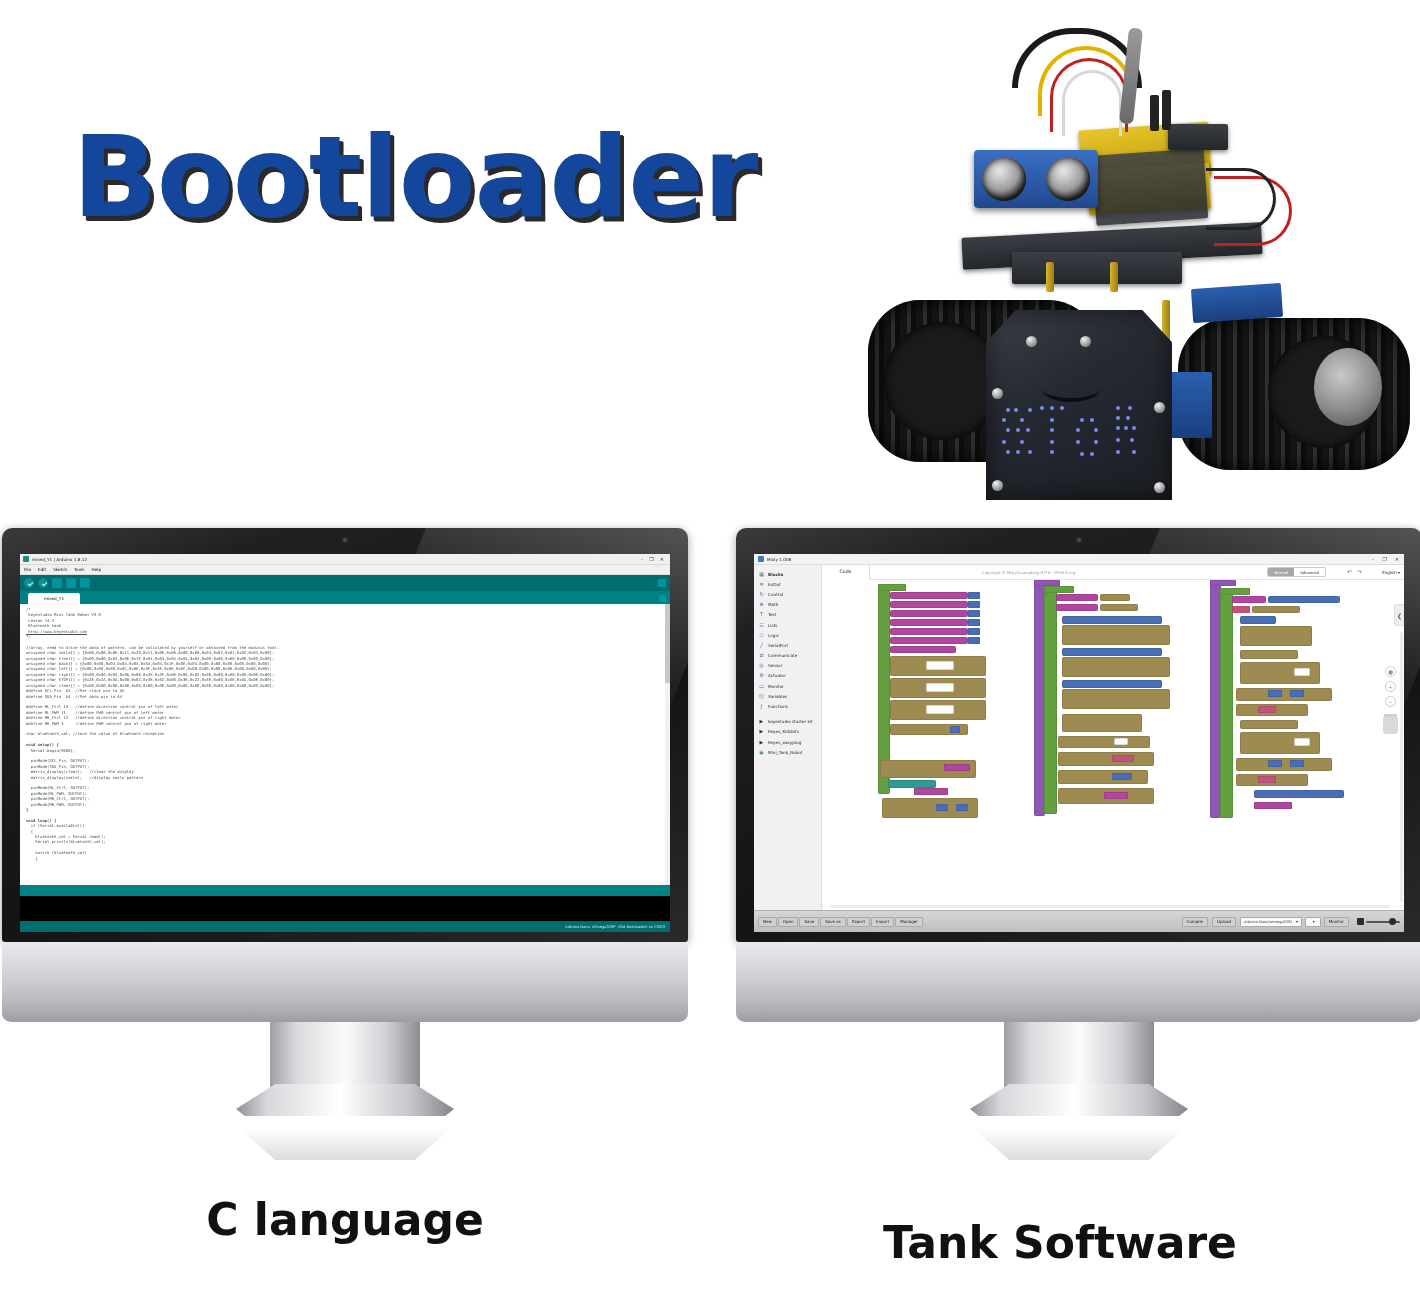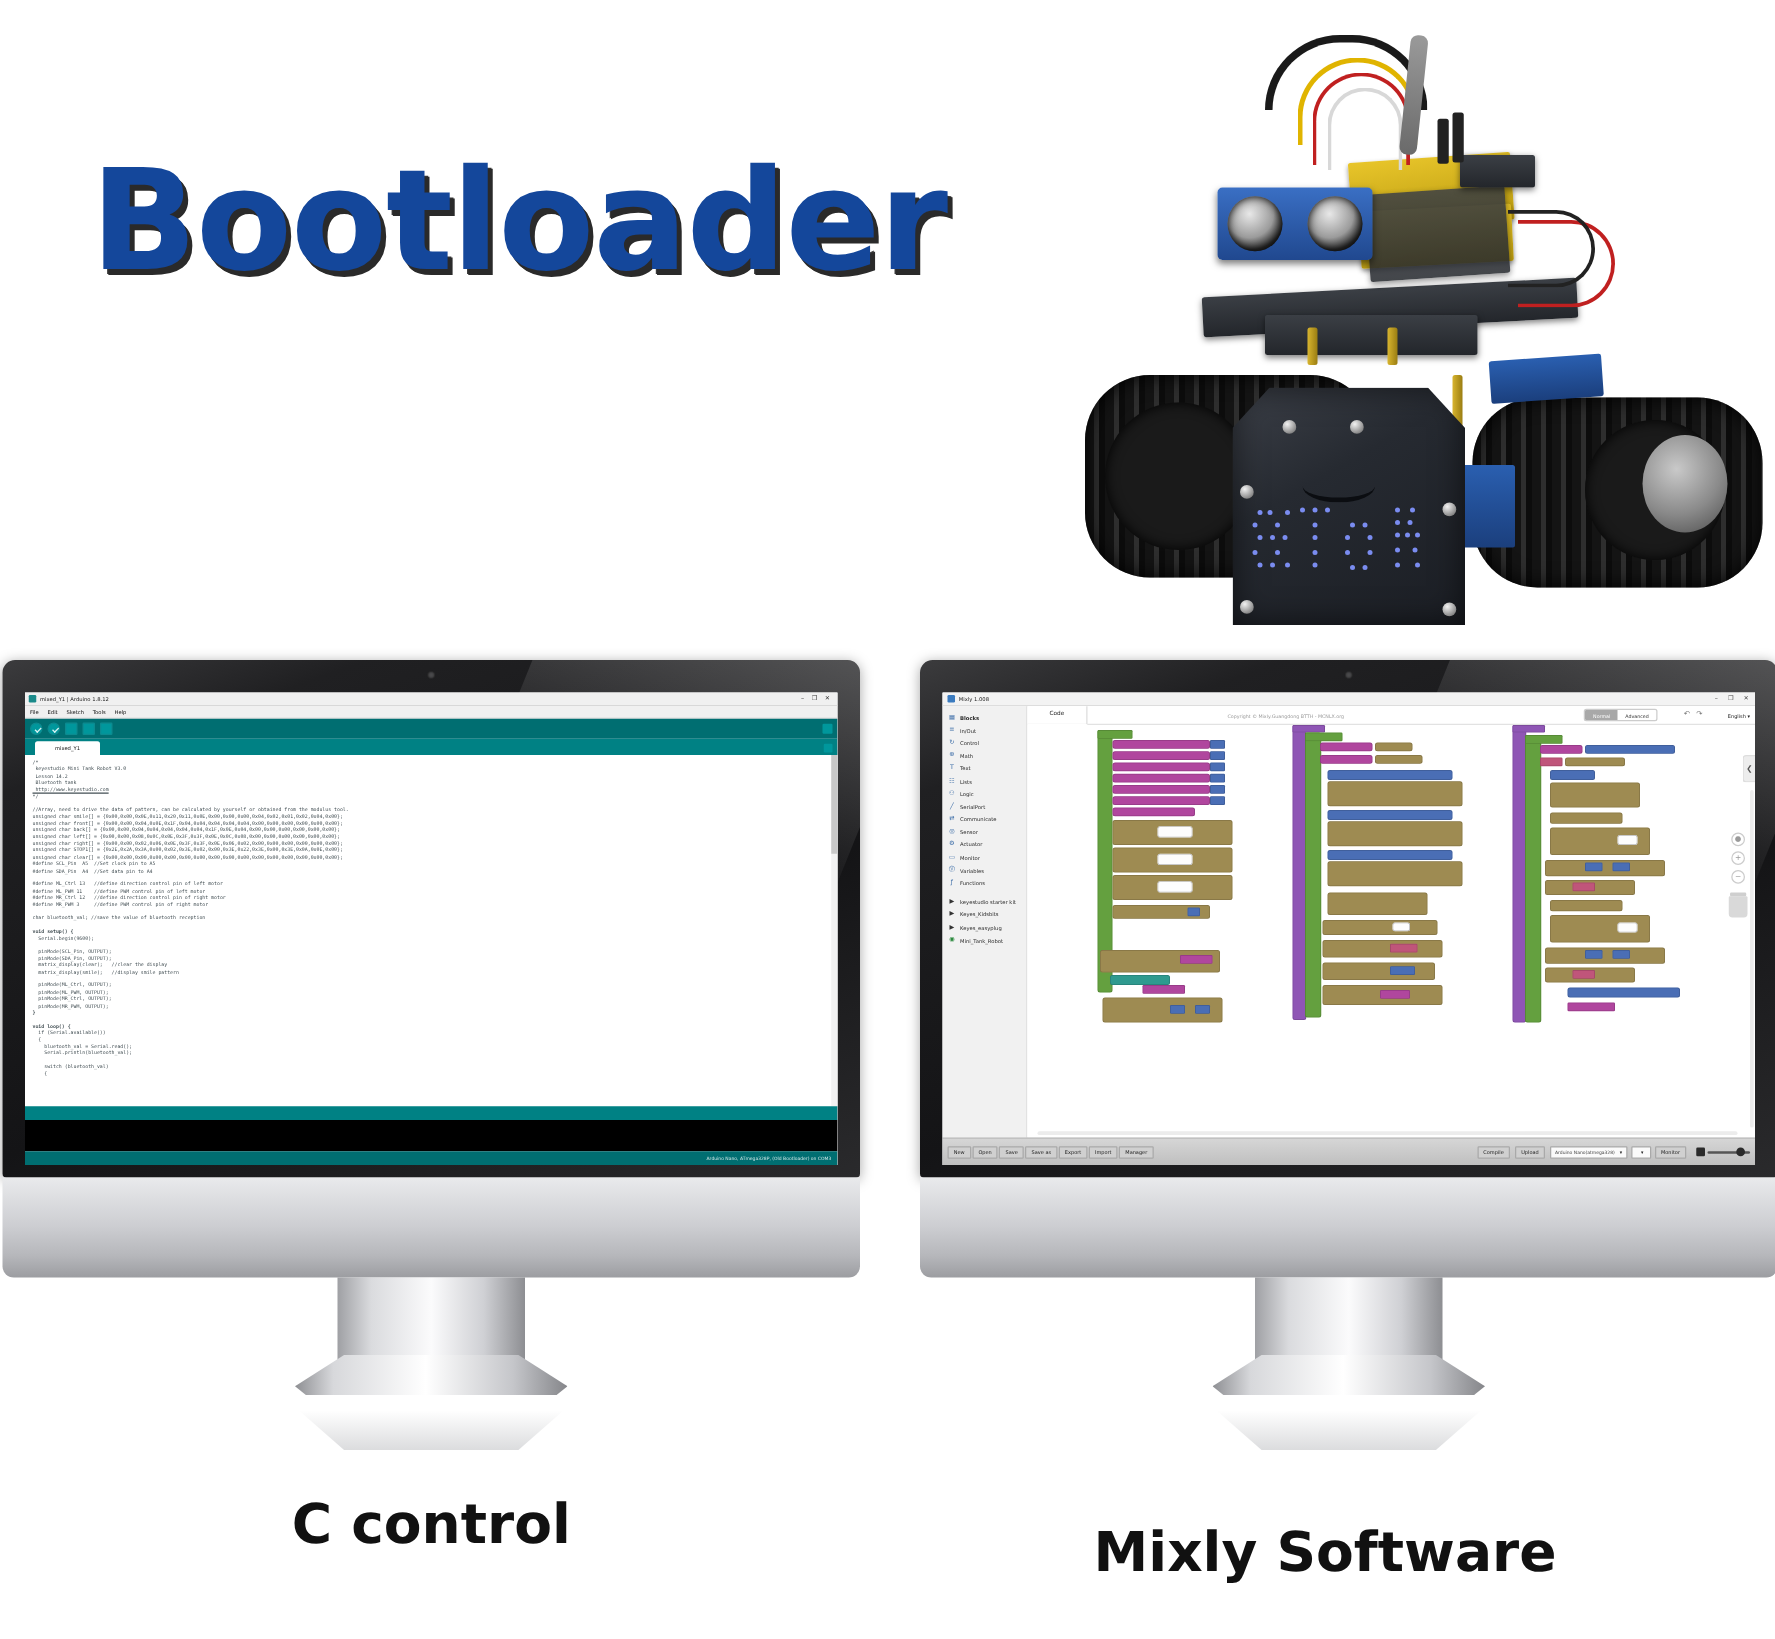--- a/index.html
+++ b/index.html
@@ -678,15 +678,15 @@
     </div>
 
   </div>
   <div class="chin" style="top:414px; height:80px;"></div>
   <div class="neck" style="top:494px; width:150px; height:68px;"></div>
   <div class="base" style="top:556px; width:218px; height:32px;"></div>
   <div class="reflection" style="top:588px; width:218px; height:44px;"></div>
 </div>
 
 <div class="caption" id="caption-left">
-  <div>C control</div>
+  <div>C language</div>
 </div>
-<div class="caption" id="caption-right">Mixly Software</div>
+<div class="caption" id="caption-right">Tank Software</div>
 
 </body></html>

